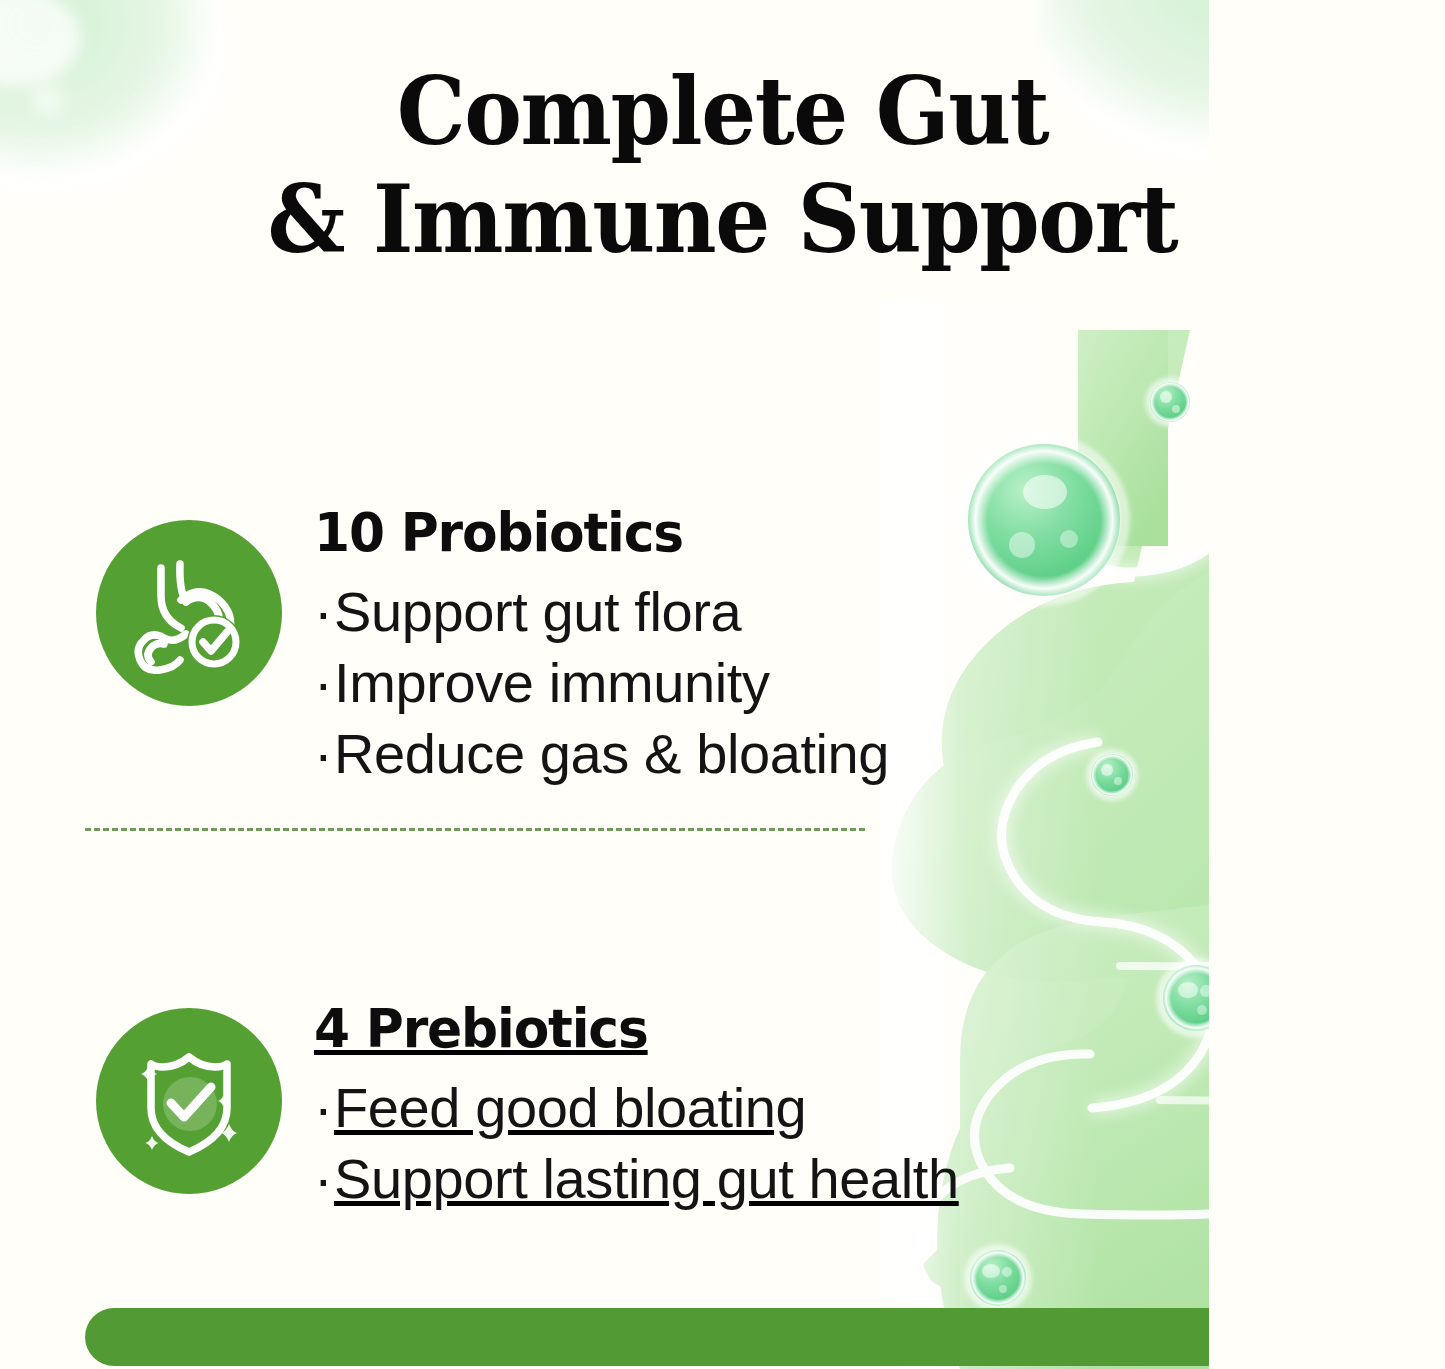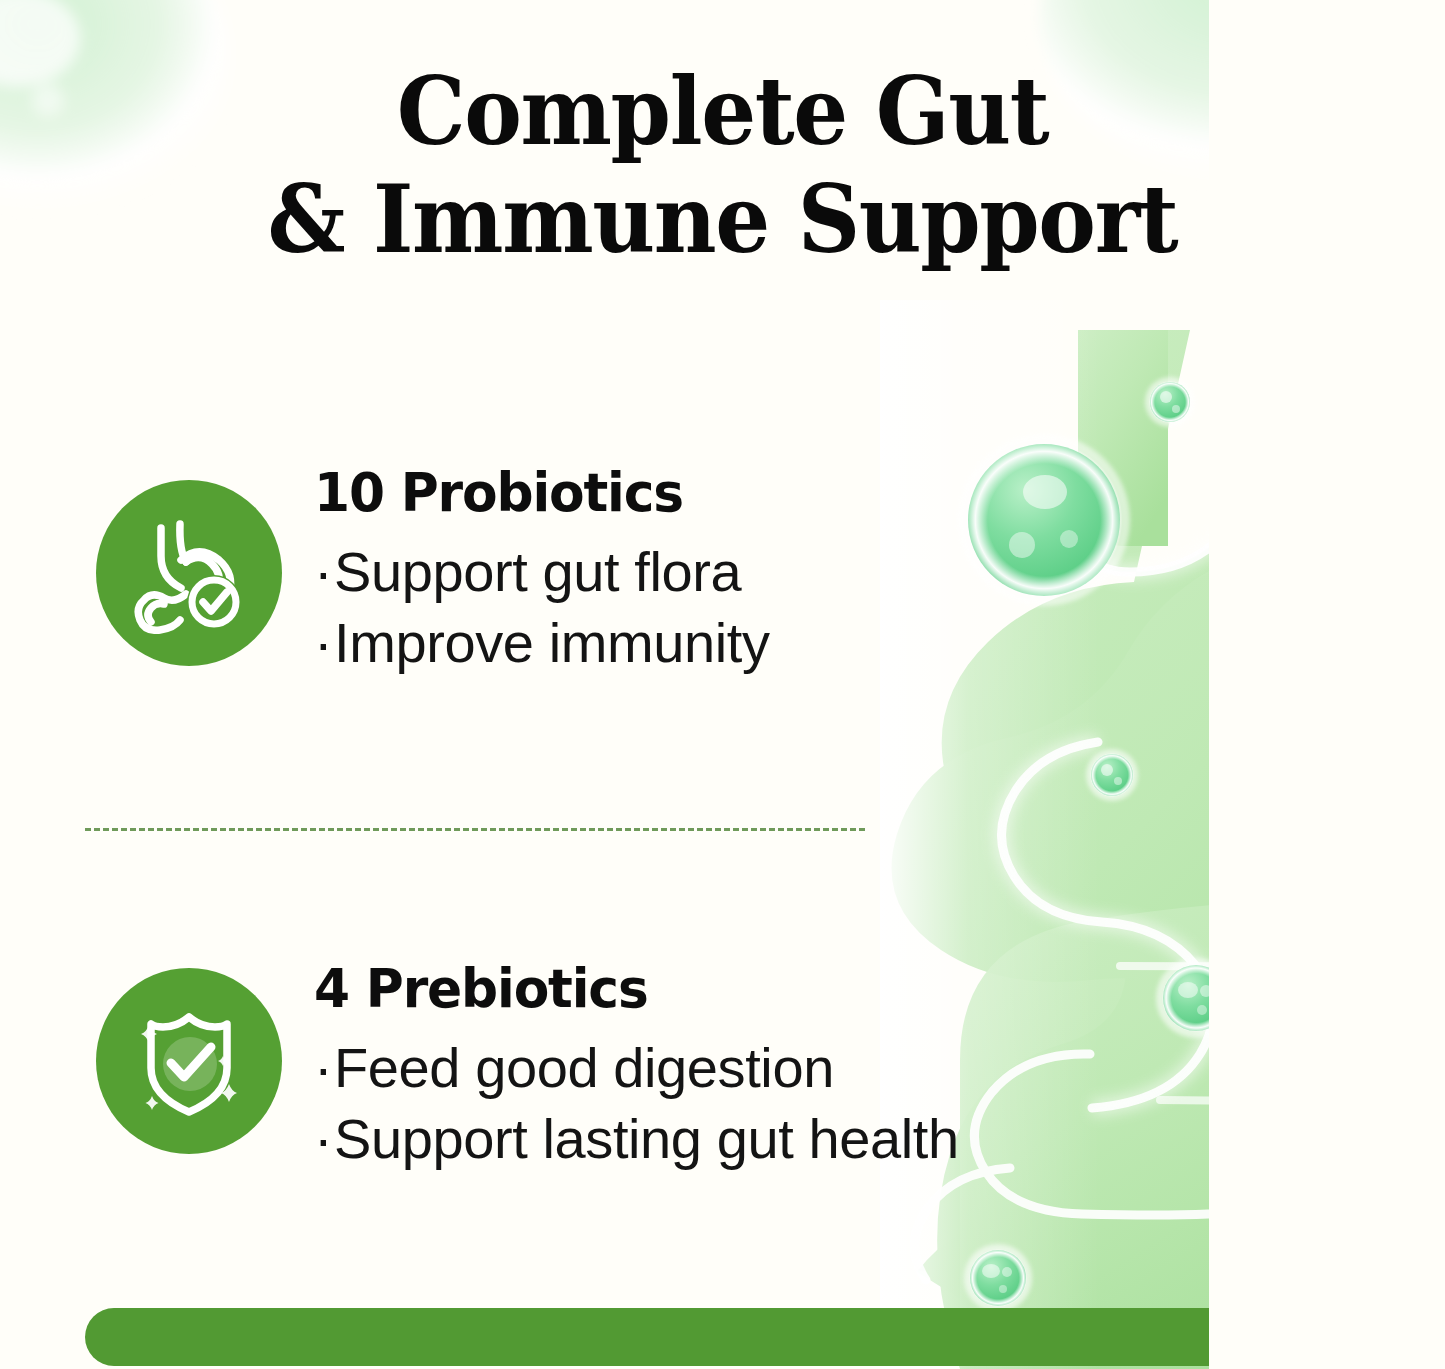--- a/index.html
+++ b/index.html
@@ -26,24 +26,24 @@
     font-size:93px;
     line-height:1.16;
     letter-spacing:-1.5px;
     color:#0a0a0a;
     white-space:nowrap;
     transform:scaleX(.93);
   }
 
   
   .feature{
-    position:absolute;z-index:5;display:flex;align-items:flex-start;
+    position:absolute;z-index:5;display:flex;align-items:flex-start;margin-top:40px;
   }
   #feature-probiotics{top:466px;left:96px;}
-  #feature-prebiotics{top:962px;left:96px;}
+  #feature-prebiotics{top:962px;left:96px;text-decoration:underline;}
 
   .icon-badge{
     width:186px;height:186px;border-radius:50%;
     background:#55a033;
     flex:0 0 186px;
     display:flex;align-items:center;justify-content:center;
     margin-top:14px;
   }
   #feature-prebiotics .icon-badge{margin-top:6px;}
 
@@ -327,20 +327,21 @@
         <circle cx="86" cy="90" r="22" fill="none" stroke="#ffffff" stroke-width="7"></circle>
         <path d="M75,90 l8,9 l16,-19" fill="none" stroke="#ffffff" stroke-width="7.5" stroke-linecap="round" stroke-linejoin="round"></path>
       </svg>
     </div>
 
     <div class="feature-text">
       <div class="feature-heading">10 Probiotics</div>
       <ul class="bullets">
         <li><span class="dot">·</span><span>Support gut flora</span></li>
         <li><span class="dot">·</span><span>Improve immunity</span></li>
+        <li><span class="dot">·</span><span>Reduce gas &amp; bloating</span></li>
       </ul>
     </div>
   </div>
 
   <div id="divider"></div>
 
   <div class="feature" id="feature-prebiotics">
 
     <div class="icon-badge">
       <svg width="122" height="122" viewBox="0 0 122 122">
@@ -362,21 +363,21 @@
           <path d="M101,84 q2.5,7 8,9 q-5.5,2 -8,9 q-2.5,-7 -8,-9 q5.5,-2 8,-9 Z"></path>
           <path d="M24,96 q2,5.5 6.5,7 q-4.5,1.5 -6.5,7 q-2,-5.5 -6.5,-7 q4.5,-1.5 6.5,-7 Z"></path>
           <path d="M95,56 q1.5,4 5,5 q-3.5,1 -5,5 q-1.5,-4 -5,-5 q3.5,-1 5,-5 Z"></path>
         </g>
       </svg>
     </div>
 
     <div class="feature-text">
       <div class="feature-heading">4 Prebiotics</div>
       <ul class="bullets">
-        <li><span class="dot">·</span><span>Feed good digestion</span></li>
+        <li><span class="dot">·</span><span>Feed good bloating</span></li>
         <li><span class="dot">·</span><span>Support lasting gut health</span></li>
       </ul>
     </div>
   </div>
 
   <div id="bottom-bar"></div>
 
 </div>
 
 </body></html>

